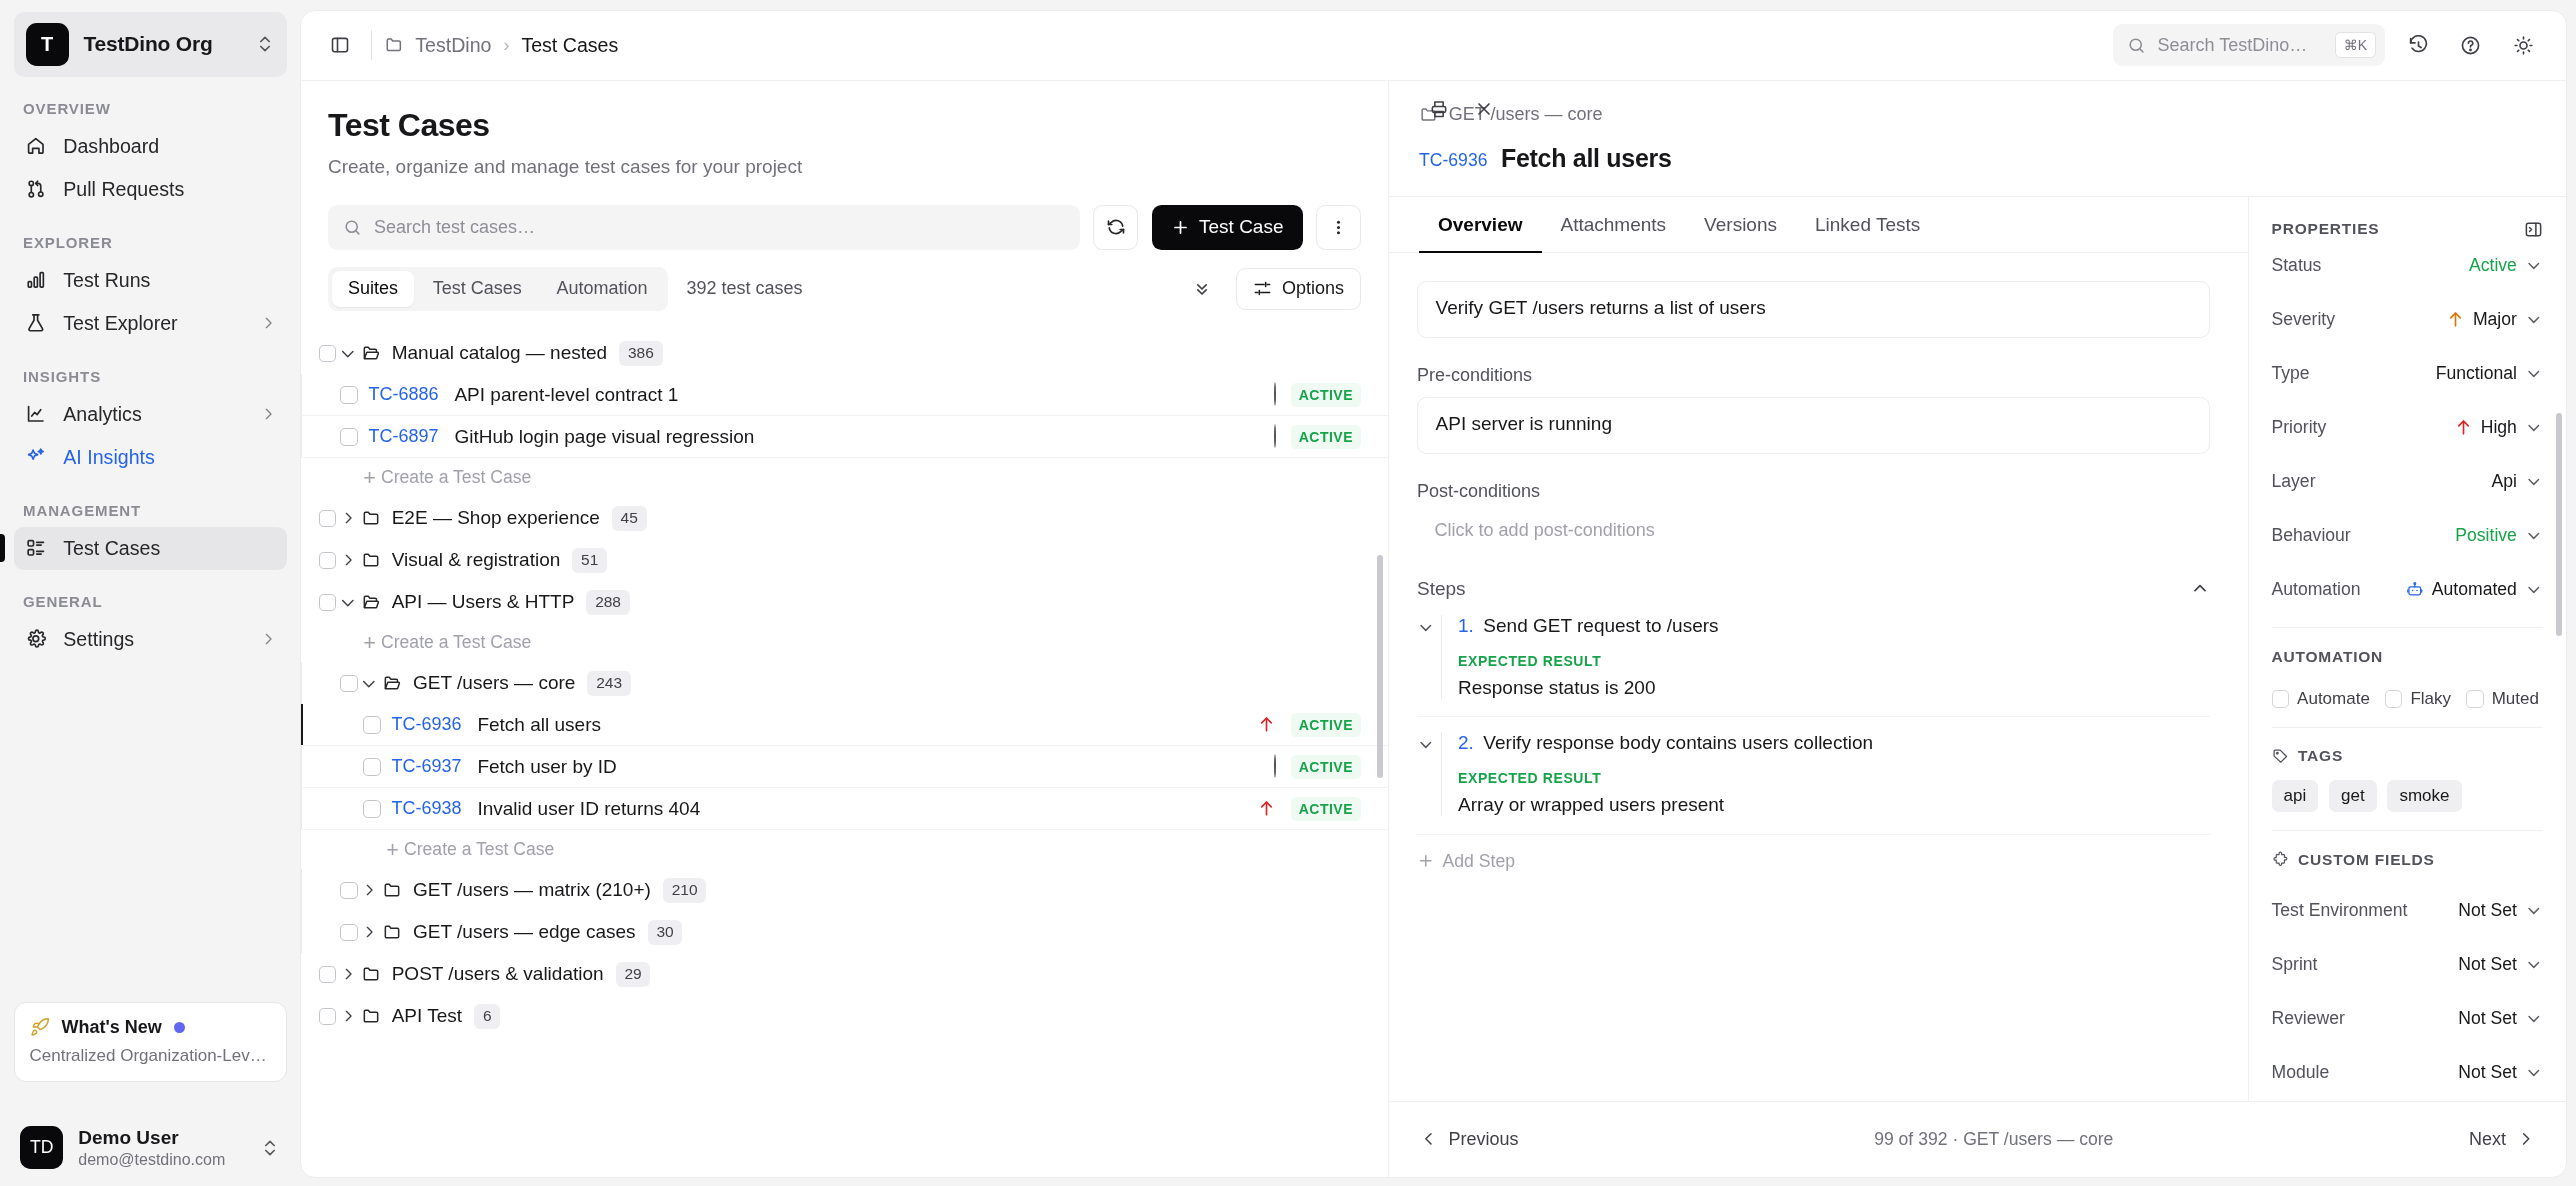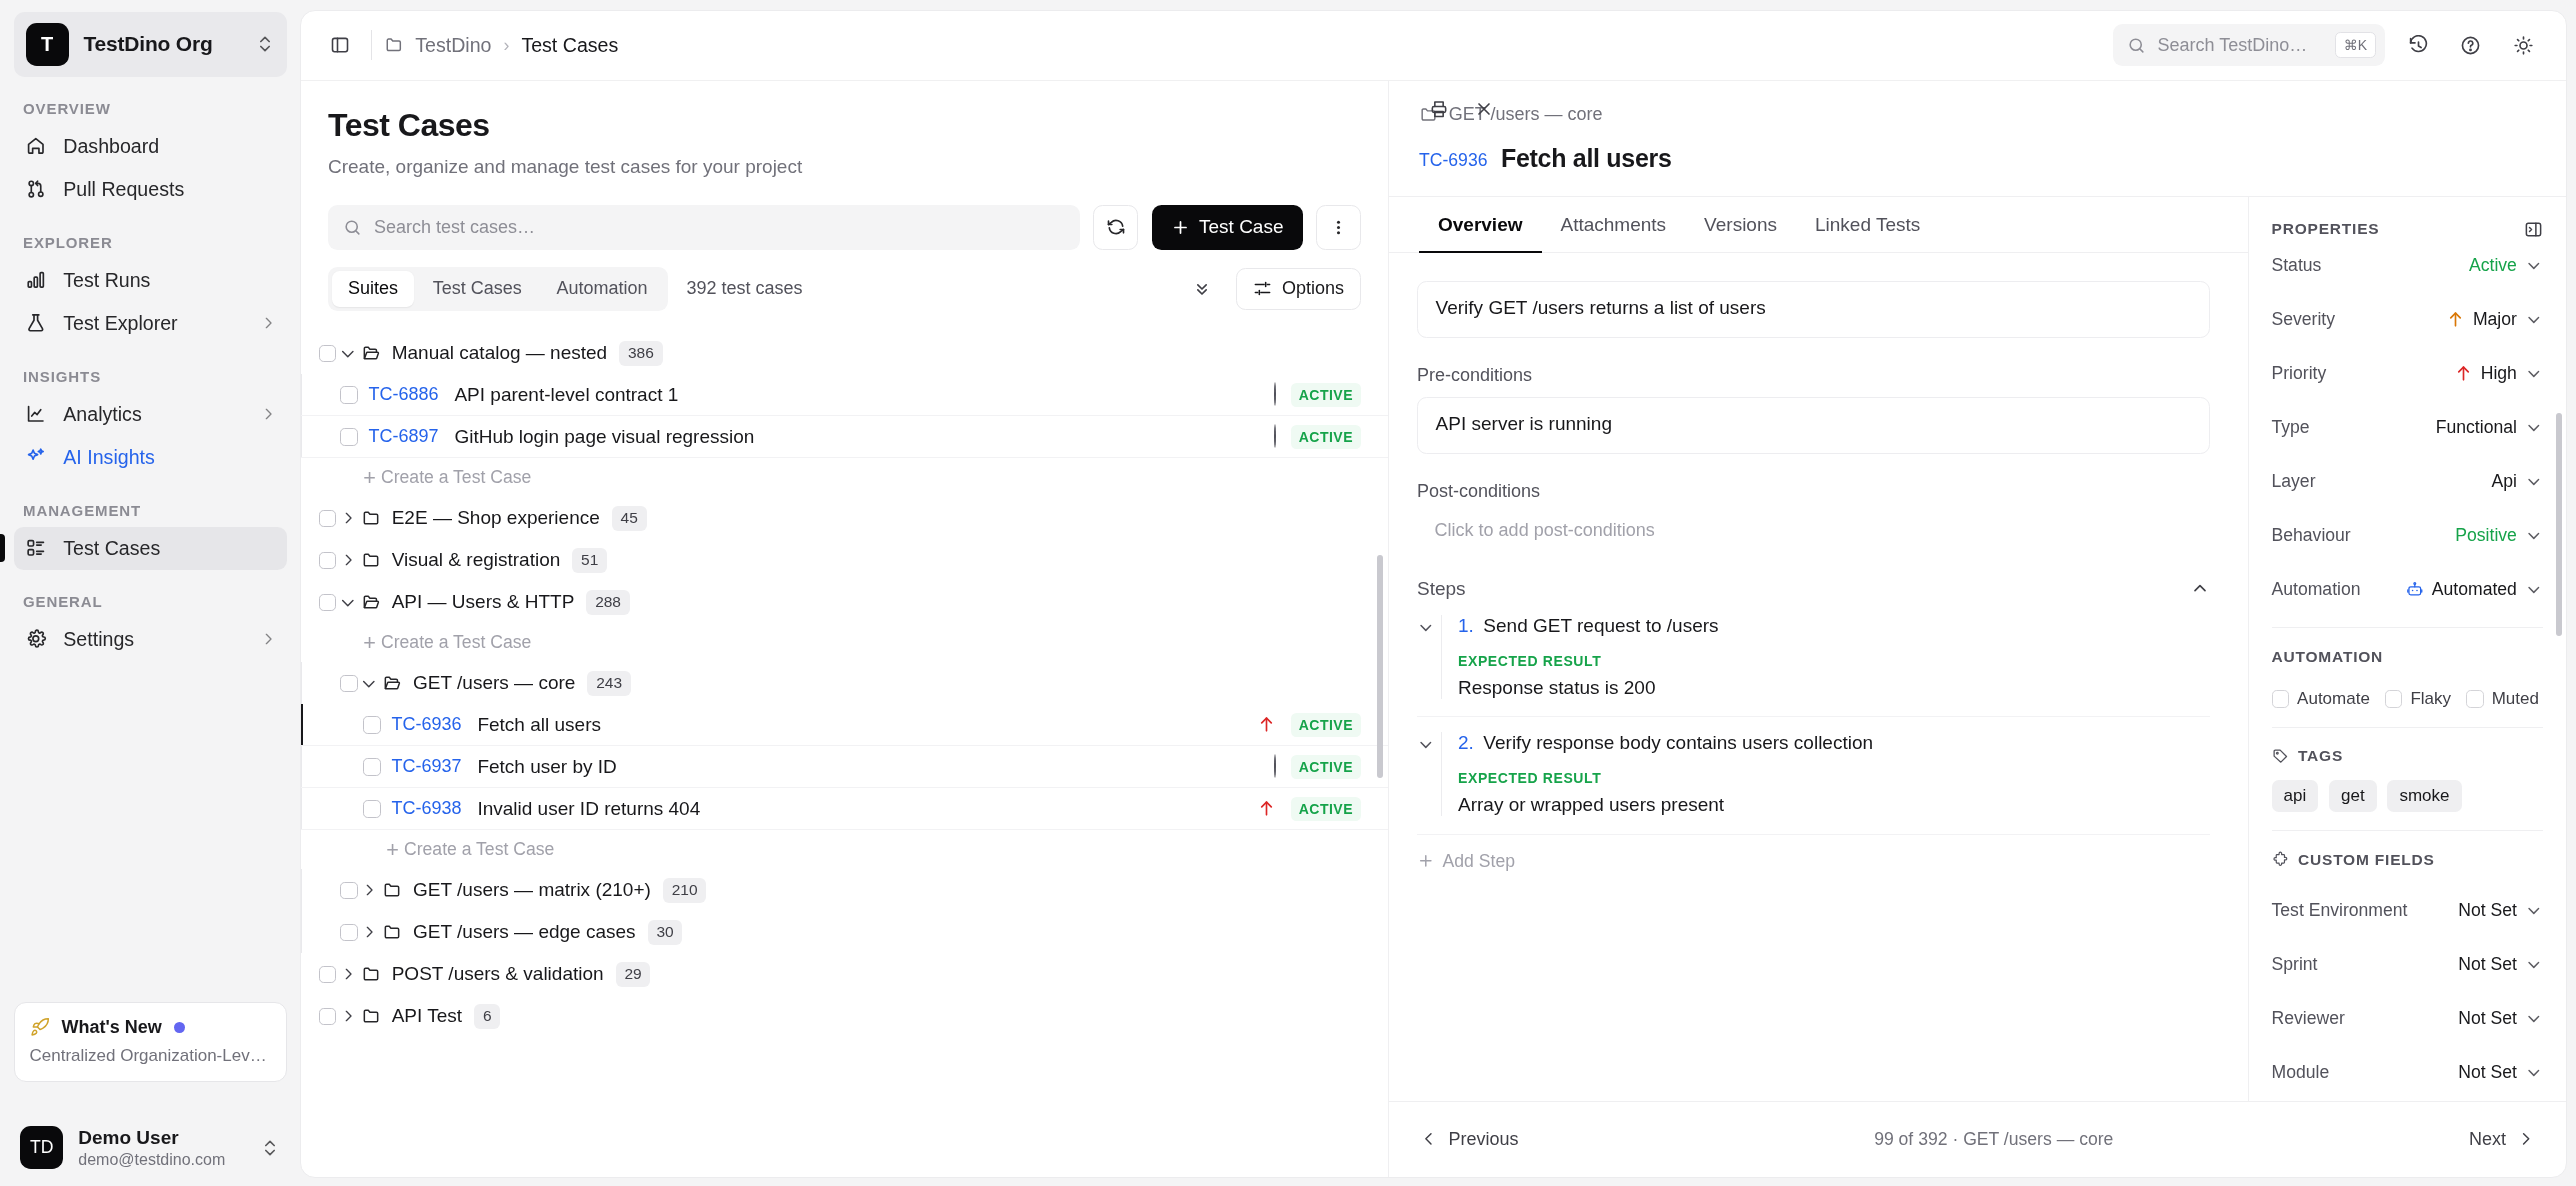--- a/index.html
+++ b/index.html
@@ -792,40 +792,40 @@
                         </span>
                         <span class="">Major</span>
                         <span class="prop-chev">
                           <svg viewBox="0 0 24 24" width="17.6" height="17.6" fill="none" stroke="currentColor" stroke-width="2" stroke-linecap="round" stroke-linejoin="round">
                             <path d="M5.5 9l6.5 6.5L18.5 9"></path>
                           </svg>
                         </span>
                       </span>
                     </div>
                     <div class="prop-row">
+                      <span class="prop-k">Type</span>
+                      <span class="prop-v">
+                        <span class="">Functional</span>
+                        <span class="prop-chev">
+                          <svg viewBox="0 0 24 24" width="17.6" height="17.6" fill="none" stroke="currentColor" stroke-width="2" stroke-linecap="round" stroke-linejoin="round">
+                            <path d="M5.5 9l6.5 6.5L18.5 9"></path>
+                          </svg>
+                        </span>
+                      </span>
+                    </div>
+                    <div class="prop-row">
                       <span class="prop-k">Priority</span>
                       <span class="prop-v">
                         <span>
                           <svg viewBox="0 0 24 24" width="19" height="19" fill="none" stroke="#dc2626" stroke-width="2.1" stroke-linecap="round" stroke-linejoin="round">
                             <path d="M12 20V4"></path>
                             <path d="M6 10l6-6 6 6"></path>
                           </svg>
                         </span>
                         <span class="">High</span>
-                        <span class="prop-chev">
-                          <svg viewBox="0 0 24 24" width="17.6" height="17.6" fill="none" stroke="currentColor" stroke-width="2" stroke-linecap="round" stroke-linejoin="round">
-                            <path d="M5.5 9l6.5 6.5L18.5 9"></path>
-                          </svg>
-                        </span>
-                      </span>
-                    </div>
-                    <div class="prop-row">
-                      <span class="prop-k">Type</span>
-                      <span class="prop-v">
-                        <span class="">Functional</span>
                         <span class="prop-chev">
                           <svg viewBox="0 0 24 24" width="17.6" height="17.6" fill="none" stroke="currentColor" stroke-width="2" stroke-linecap="round" stroke-linejoin="round">
                             <path d="M5.5 9l6.5 6.5L18.5 9"></path>
                           </svg>
                         </span>
                       </span>
                     </div>
                     <div class="prop-row">
                       <span class="prop-k">Layer</span>
                       <span class="prop-v">

